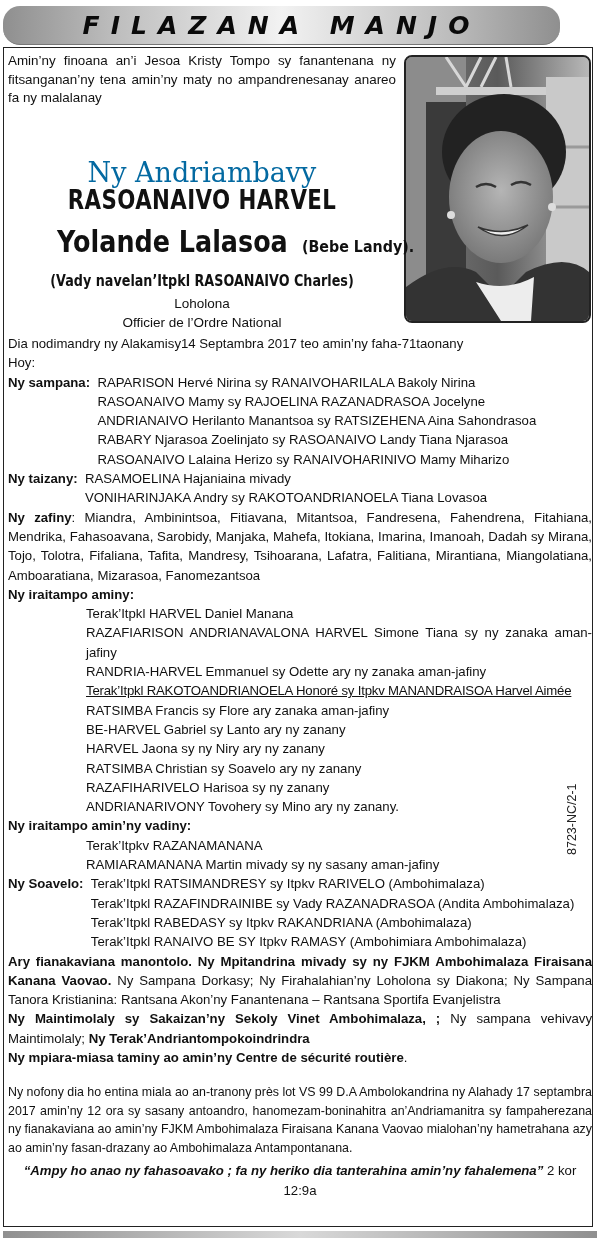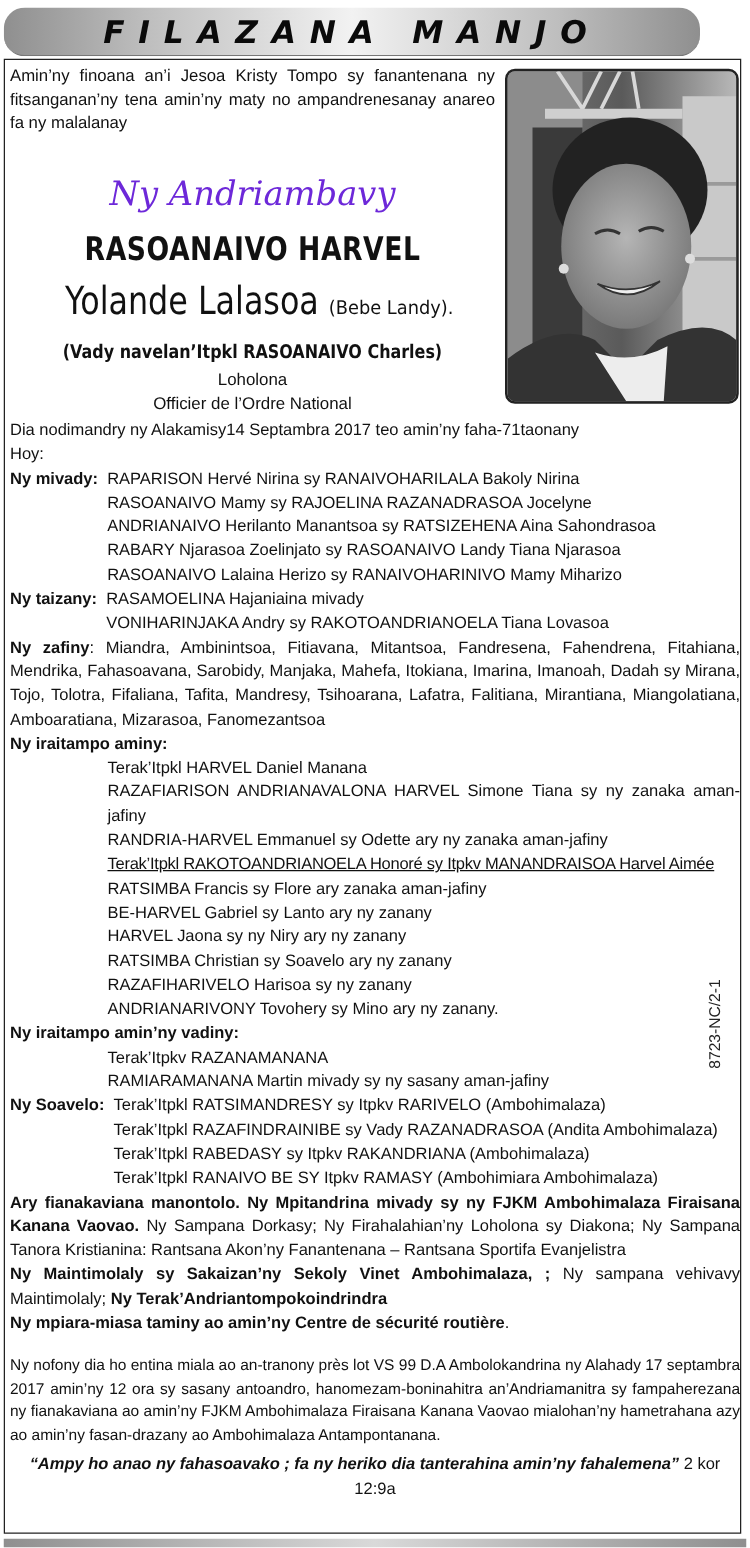--- a/index.html
+++ b/index.html
@@ -12,24 +12,24 @@
                   font-size: 25px; letter-spacing: 11px; color: #0a0a0a; }
   .frame { position: absolute; left: 3px; top: 47px; width: 590px; height: 1180px;
            border: 1px solid #222; box-sizing: border-box; }
   .bottom-bar { position: absolute; left: 3px; top: 1231px; width: 594px; height: 7px;
                 background: linear-gradient(90deg, #8f8f8f, #d9d9d9 50%, #8f8f8f); }
   .intro { position: absolute; left: 8px; top: 52px; width: 388px; font-size: 13.4px; line-height: 18.5px;
            text-align: justify; text-align-last: left; }
   .photo { position: absolute; left: 404px; top: 55px; width: 183px; height: 264px;
            border: 2px solid #222; border-radius: 8px; overflow: hidden; background: #9a9a9a; }
   .title-block { position: absolute; left: 0; width: 404px; text-align: center; }
-  .honorific { top: 140px; font-family: "DejaVu Serif", serif; font-style: italic; font-size: 27px; color: #6d28d9; }
+  .honorific { top: 157px; font-family: "DejaVu Serif", serif; font-size: 27px; color: #0369a1; }
   .name1 { top: 185px; font-family: "DejaVu Sans", sans-serif; font-weight: bold; font-size: 26px;
            transform: scaleX(0.82); letter-spacing: 0.5px; }
-  .name2 { top: 223px; left: 10px; width: 400px; text-align: center; font-family: "DejaVu Sans", sans-serif; font-weight: normal; }
+  .name2 { top: 223px; left: 20px; width: 400px; text-align: right; font-family: "DejaVu Sans", sans-serif; font-weight: bold; }
   .name2 .big { font-size: 31px; display: inline-block; transform: scaleX(0.82); transform-origin: left; }
   .name2 .nick { font-size: 15px; display: inline-block; margin-left: -42px; transform: scaleX(0.95); transform-origin: left; }
   .spouse { top: 272px; font-family: "DejaVu Sans", sans-serif; font-weight: bold; font-size: 15px; transform: scaleX(0.85); }
   .rank1 { top: 296px; font-size: 13.5px; }
   .rank2 { top: 315px; font-size: 13.5px; }
   .body { position: absolute; left: 8px; top: 334px; width: 584px; font-size: 13.2px; line-height: 19.3px; }
   .row { display: flex; }
   .lbl { font-weight: bold; white-space: nowrap; }
   .ind { padding-left: 78px; }
   .just { text-align: justify; }
@@ -92,21 +92,21 @@
 </div>
 <div class="title-block spouse">(Vady navelan’Itpkl RASOANAIVO Charles)</div>
 <div class="title-block rank1">Loholona</div>
 <div class="title-block rank2">Officier de l’Ordre National</div>
 
 <div class="body">
   <div>Dia nodimandry  ny Alakamisy14 Septambra 2017 teo amin’ny faha-71taonany</div>
   <div>Hoy:</div>
 
   <div class="row">
-    <span class="lbl"><span>Ny mivady</span>:&nbsp;&nbsp;</span>
+    <span class="lbl"><span>Ny sampana</span>:&nbsp;&nbsp;</span>
     <div>
       <div>RAPARISON Hervé Nirina sy RANAIVOHARILALA Bakoly Nirina</div>
       <div>RASOANAIVO Mamy  sy RAJOELINA RAZANADRASOA Jocelyne</div>
       <div>ANDRIANAIVO Herilanto Manantsoa sy RATSIZEHENA Aina Sahondrasoa</div>
       <div>RABARY Njarasoa Zoelinjato sy RASOANAIVO Landy Tiana Njarasoa</div>
       <div>RASOANAIVO Lalaina Herizo sy RANAIVOHARINIVO Mamy Miharizo</div>
     </div>
   </div>
 
   <div class="row">

